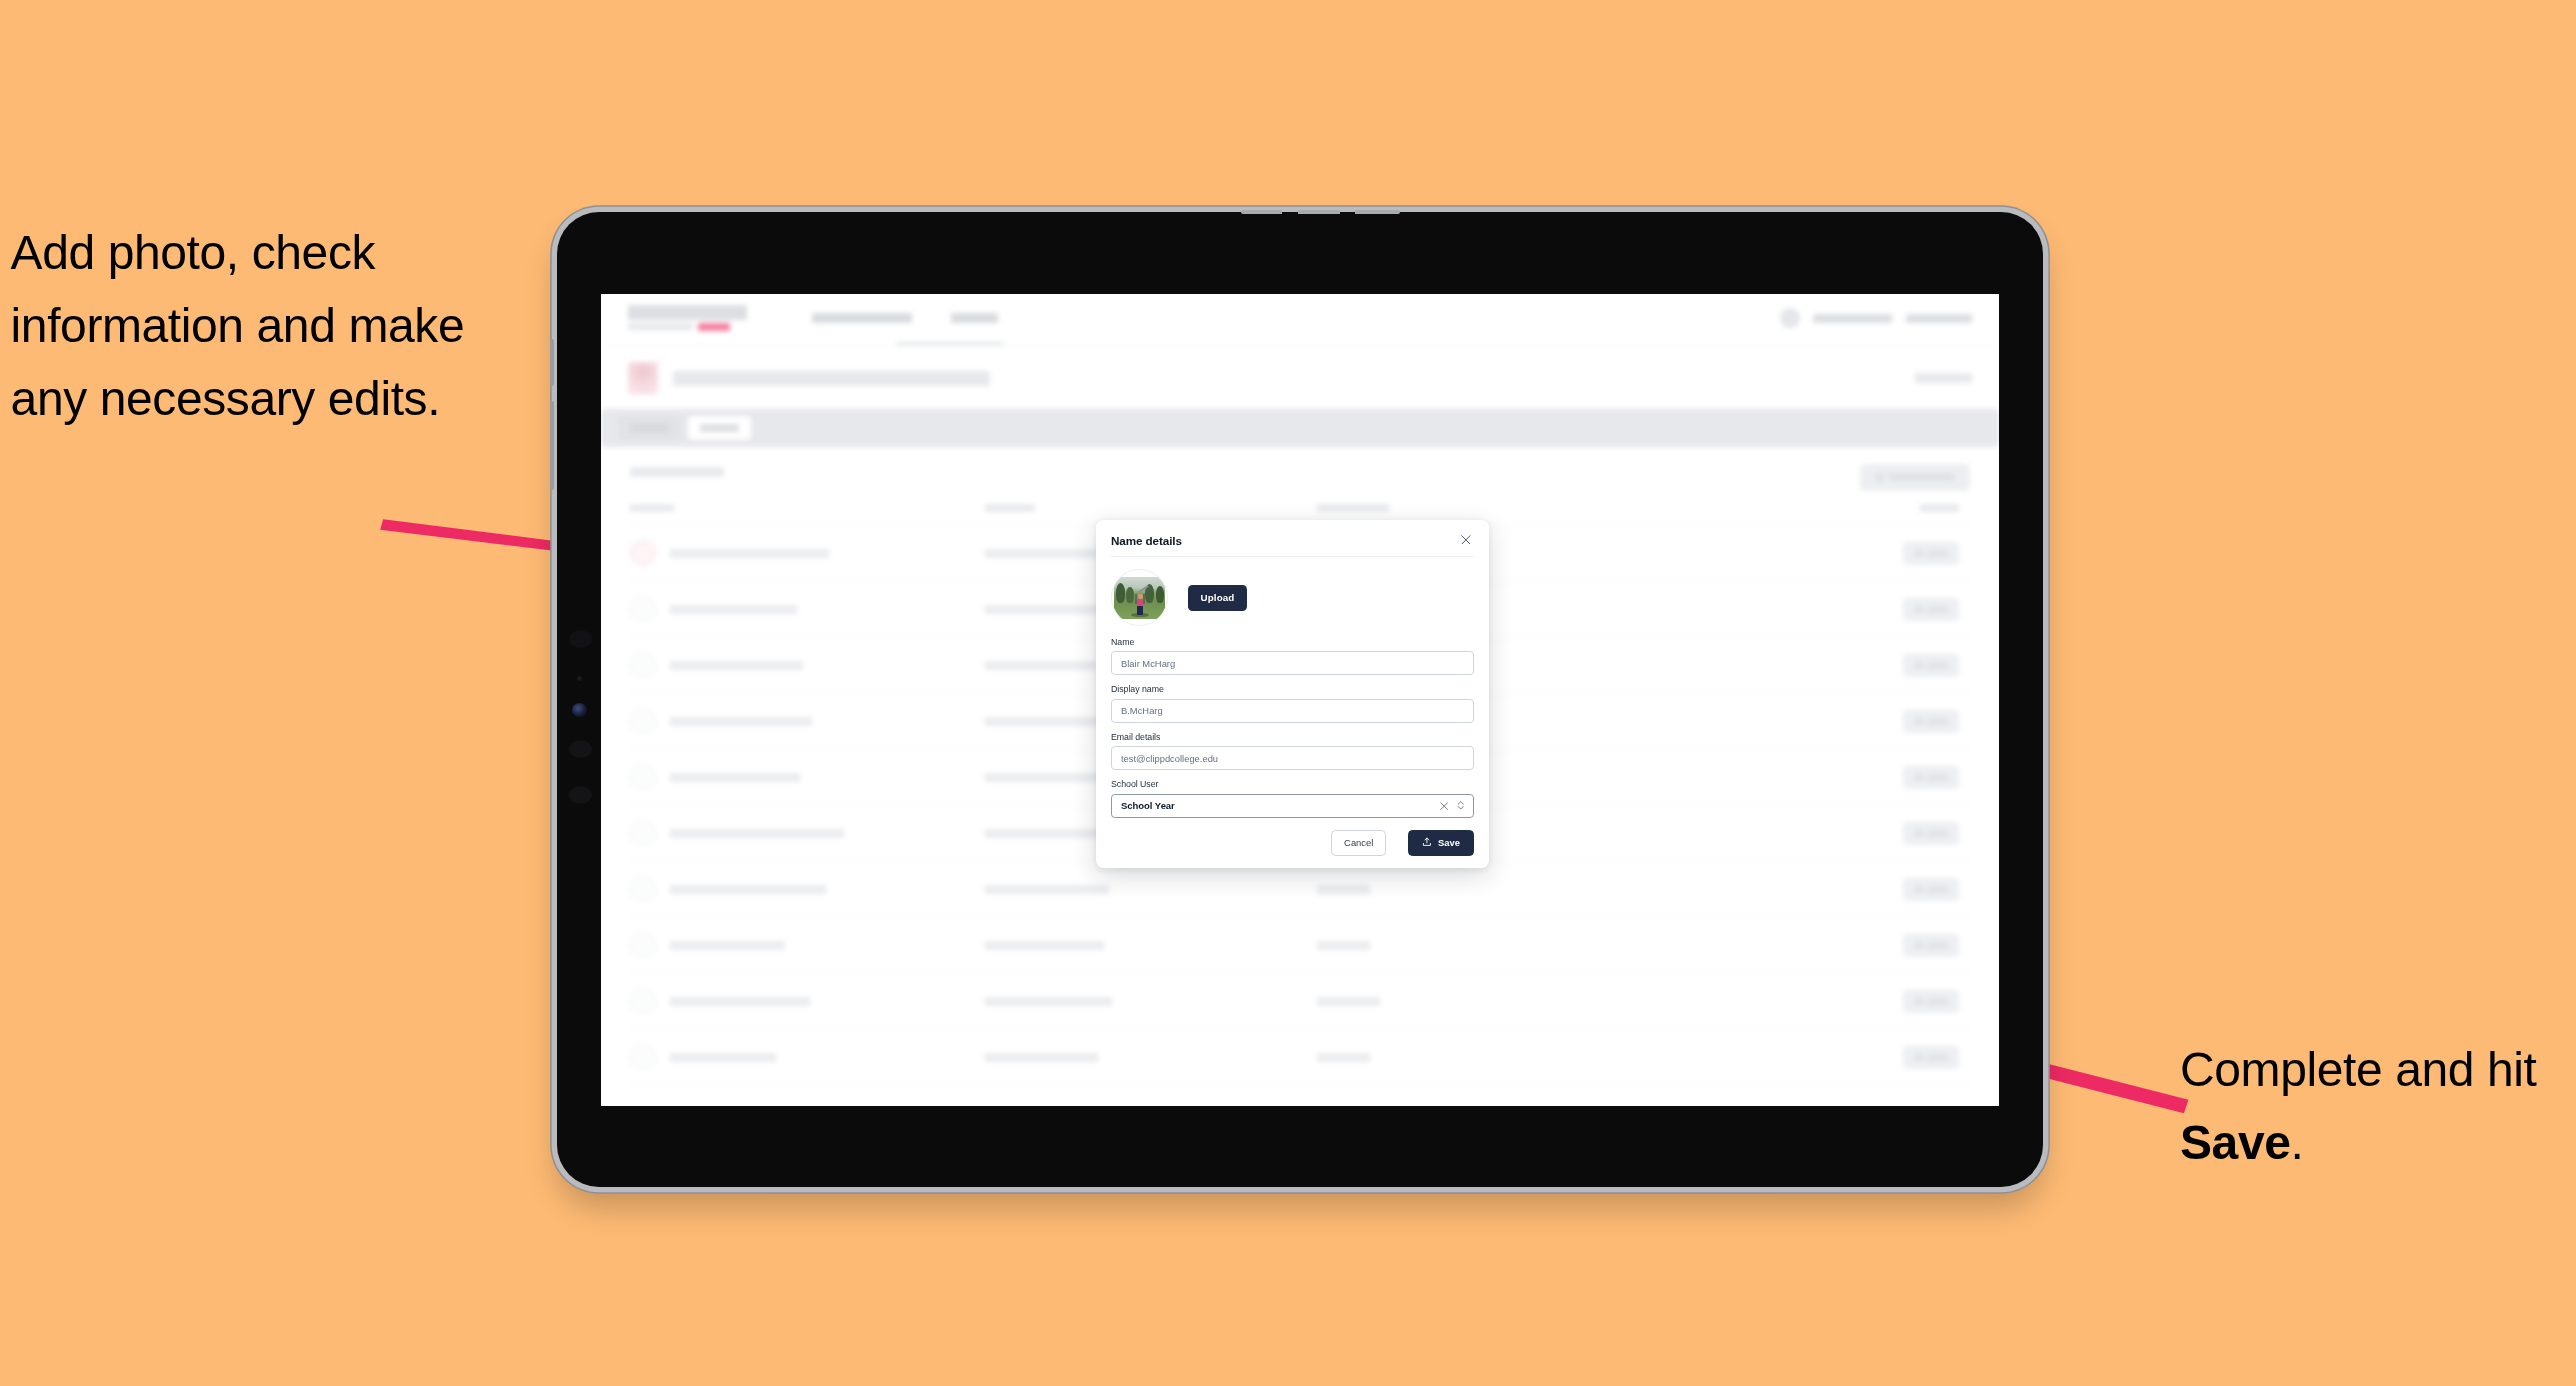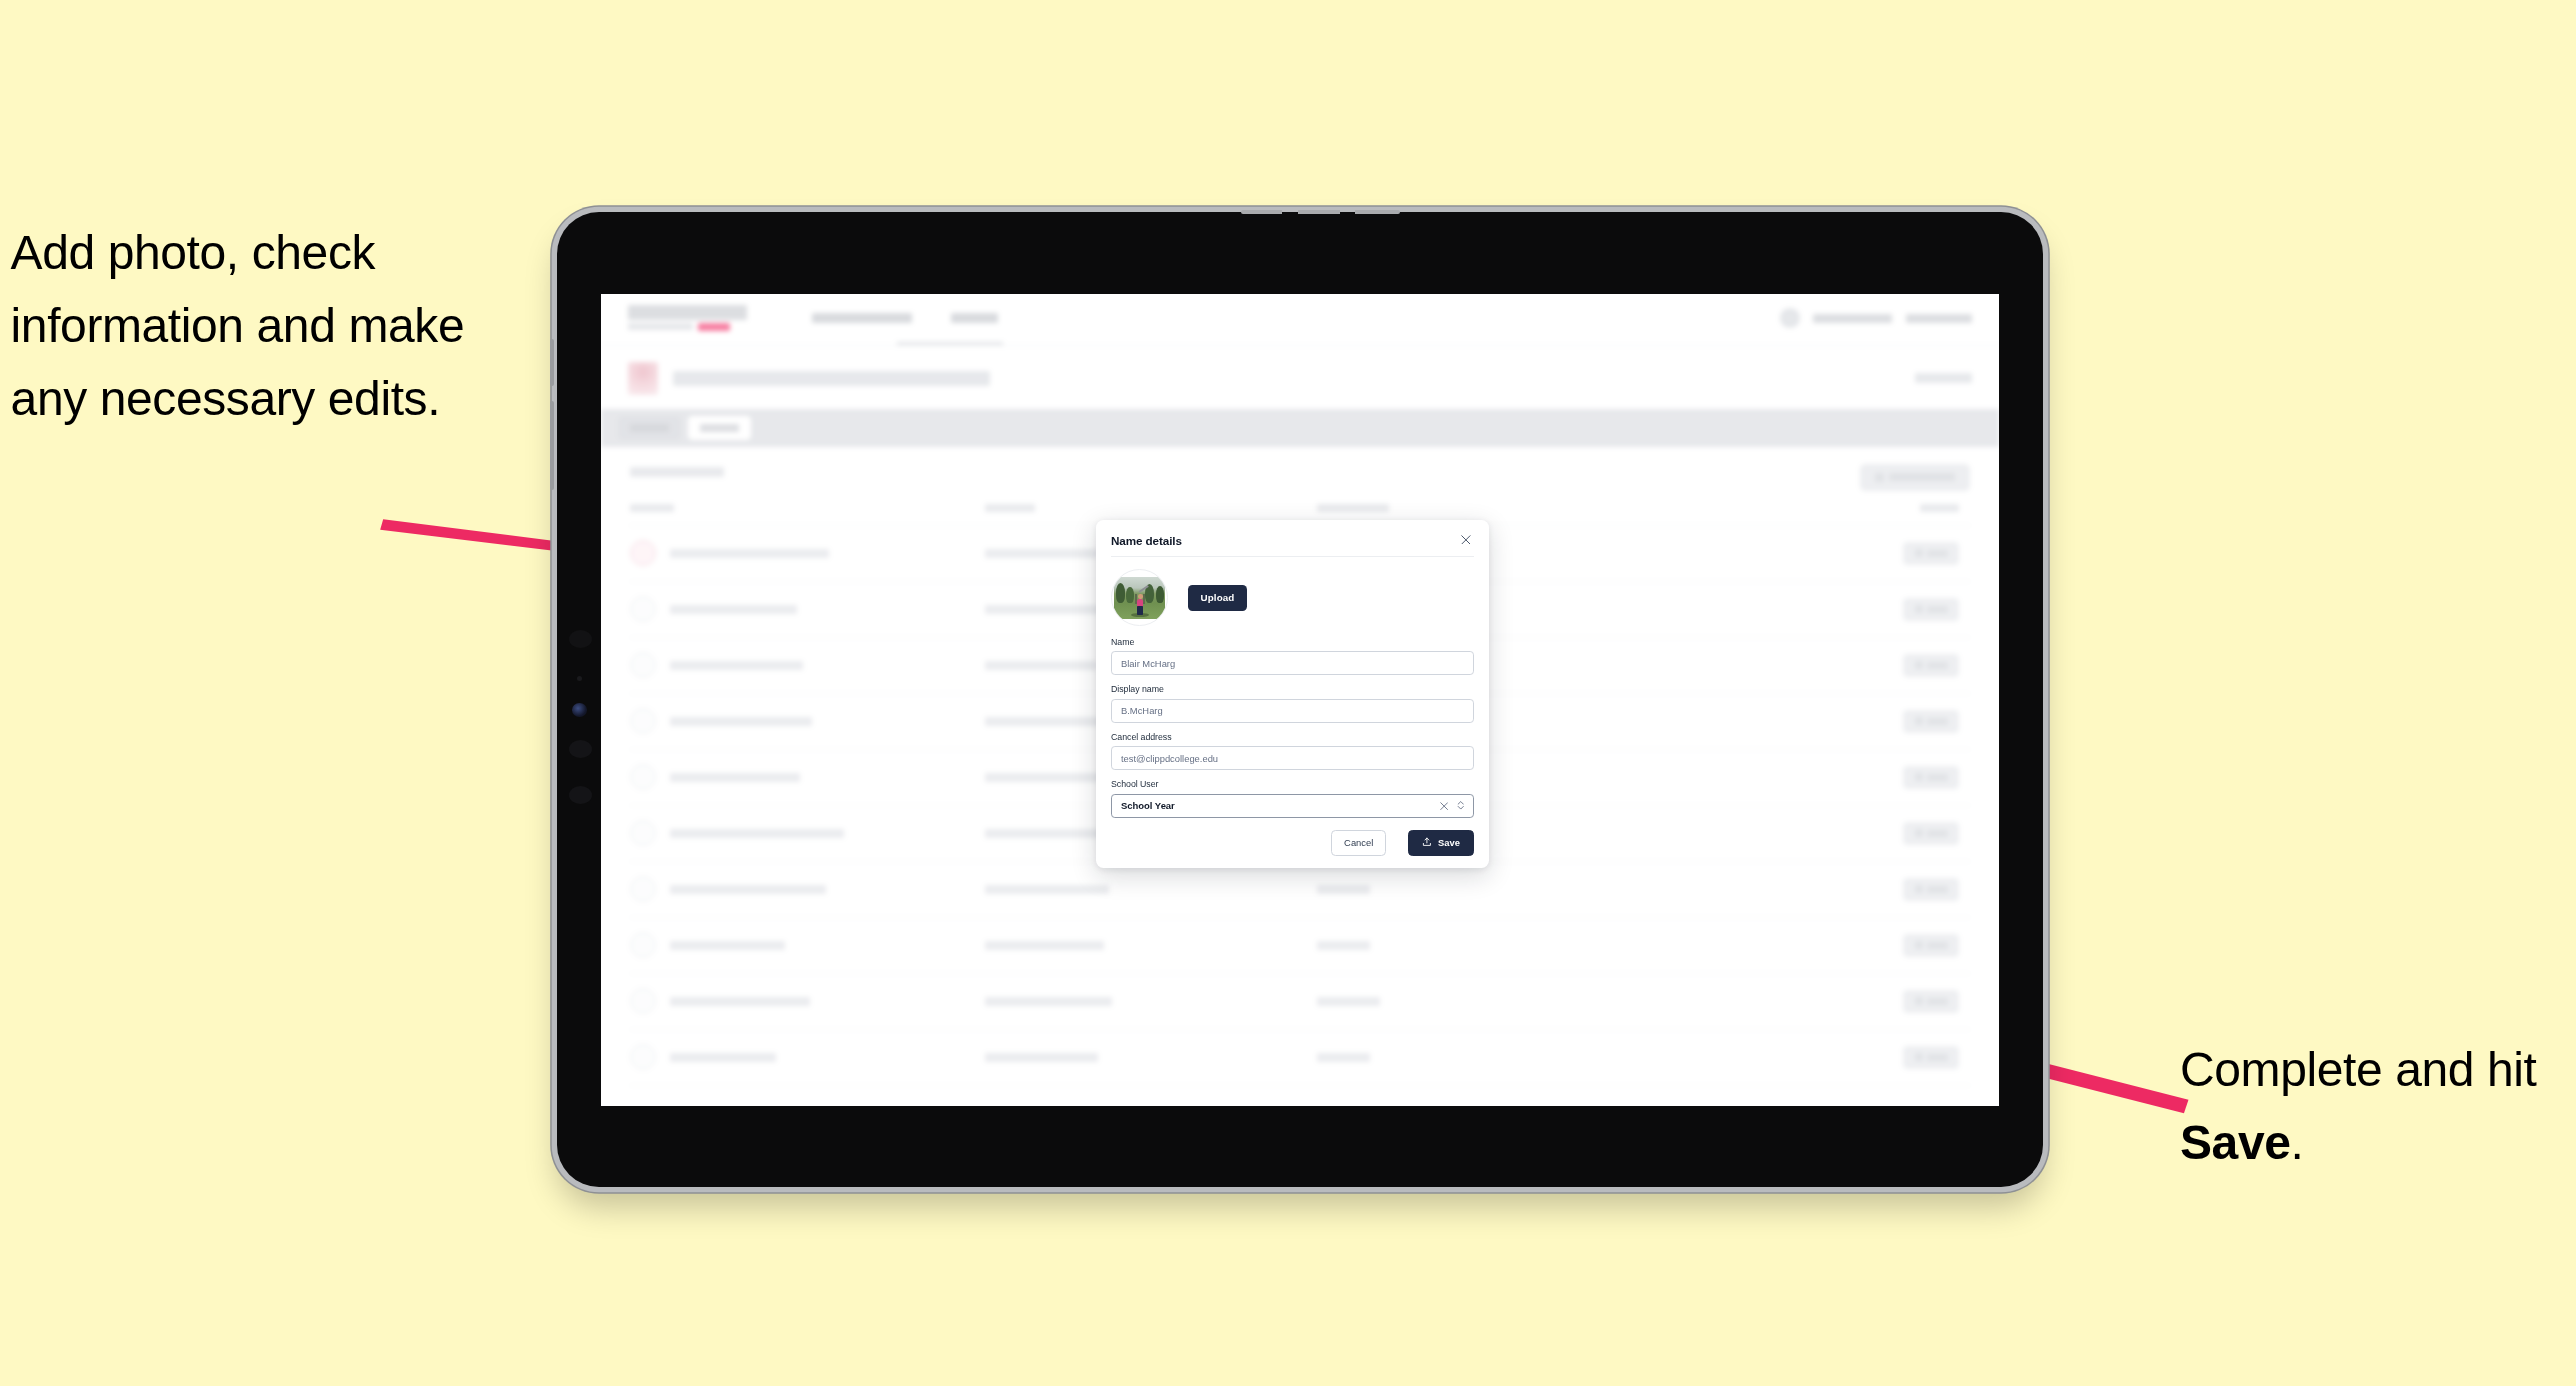--- a/index.html
+++ b/index.html
@@ -2,21 +2,21 @@
 <html style="font-size:12px"><head>
 <meta charset="utf-8">
 <style>
   * { box-sizing: border-box; margin: 0; padding: 0; }
   html, body {
     width: 2576px; height: 1386px;
     background: #ffffff;
     font-family: "Liberation Sans", sans-serif;
     overflow: hidden;
   }
-  .stage { position: relative; width: 2576px; height: 1386px; background:#fef9c3; }
+  .stage { position: relative; width: 2576px; height: 1386px; background:#fdba74; }
 
   
   .annot {
     position: absolute;
     color: #000;
     font-family: "Liberation Sans", sans-serif;
     font-weight: 400;
     letter-spacing: -0.4px;
   }
   #annot-left  { left: 10.6px;  top: 217px;  width: 513px; font-size: 48px; line-height: 1.52; }
@@ -532,21 +532,21 @@
           <label class="field-label">Name</label>
           <input class="field-input" type="text" value="Blair McHarg" style="">
         </div>
 
         <div class="field">
           <label class="field-label">Display name</label>
           <input class="field-input" type="text" value="B.McHarg" style="">
         </div>
 
         <div class="field">
-          <label class="field-label">Cancel address</label>
+          <label class="field-label">Email details</label>
           <input class="field-input" type="text" value="test@clippdcollege.edu" style="">
         </div>
 
         <div class="field">
           <label class="field-label">School User</label>
           <div class="select-wrap">
             <div class="select-box">
               <span>School Year</span>
               <span class="select-ctrls">
                 <span>

